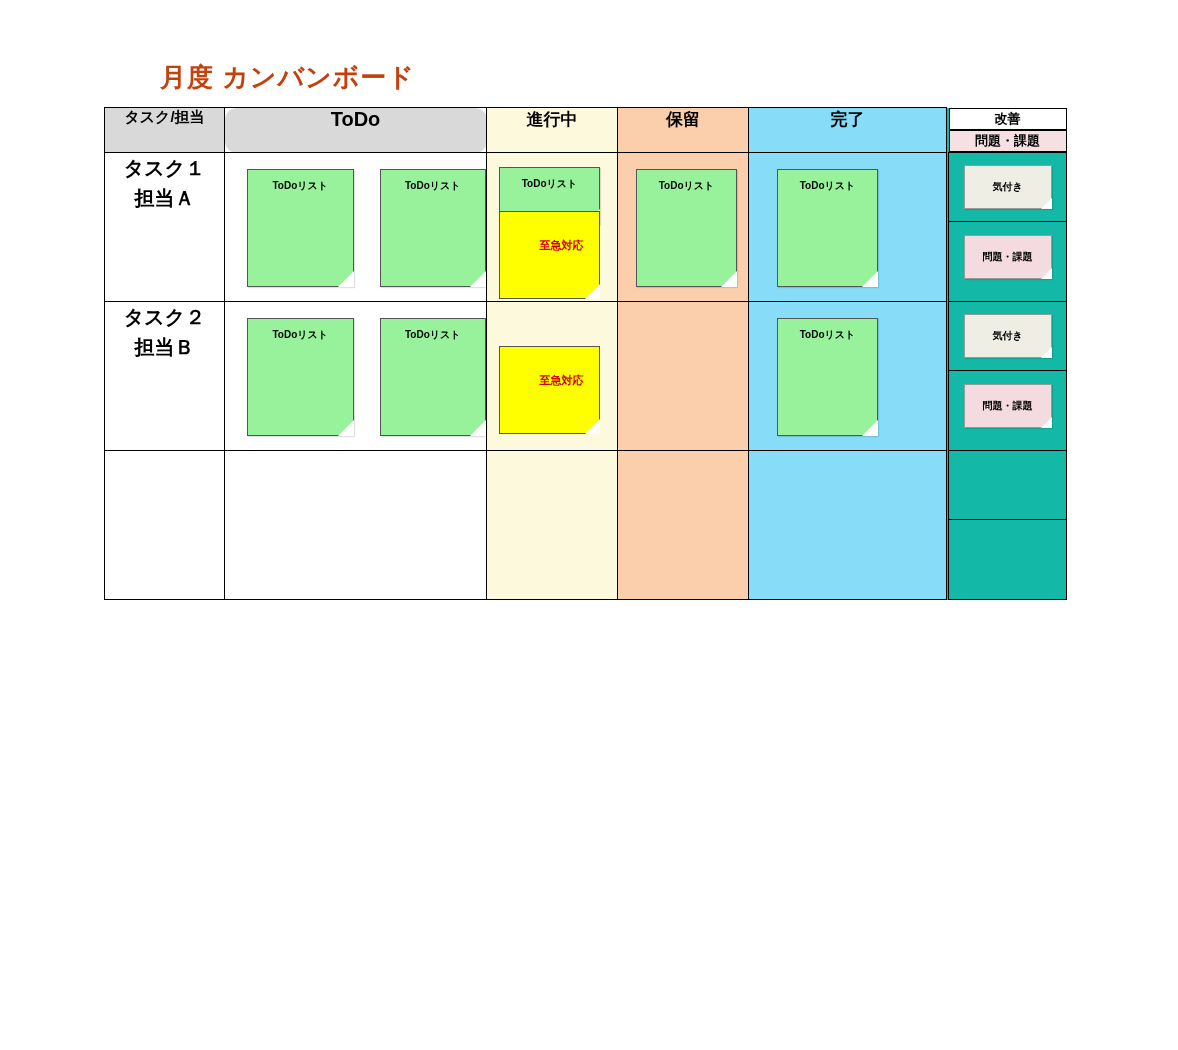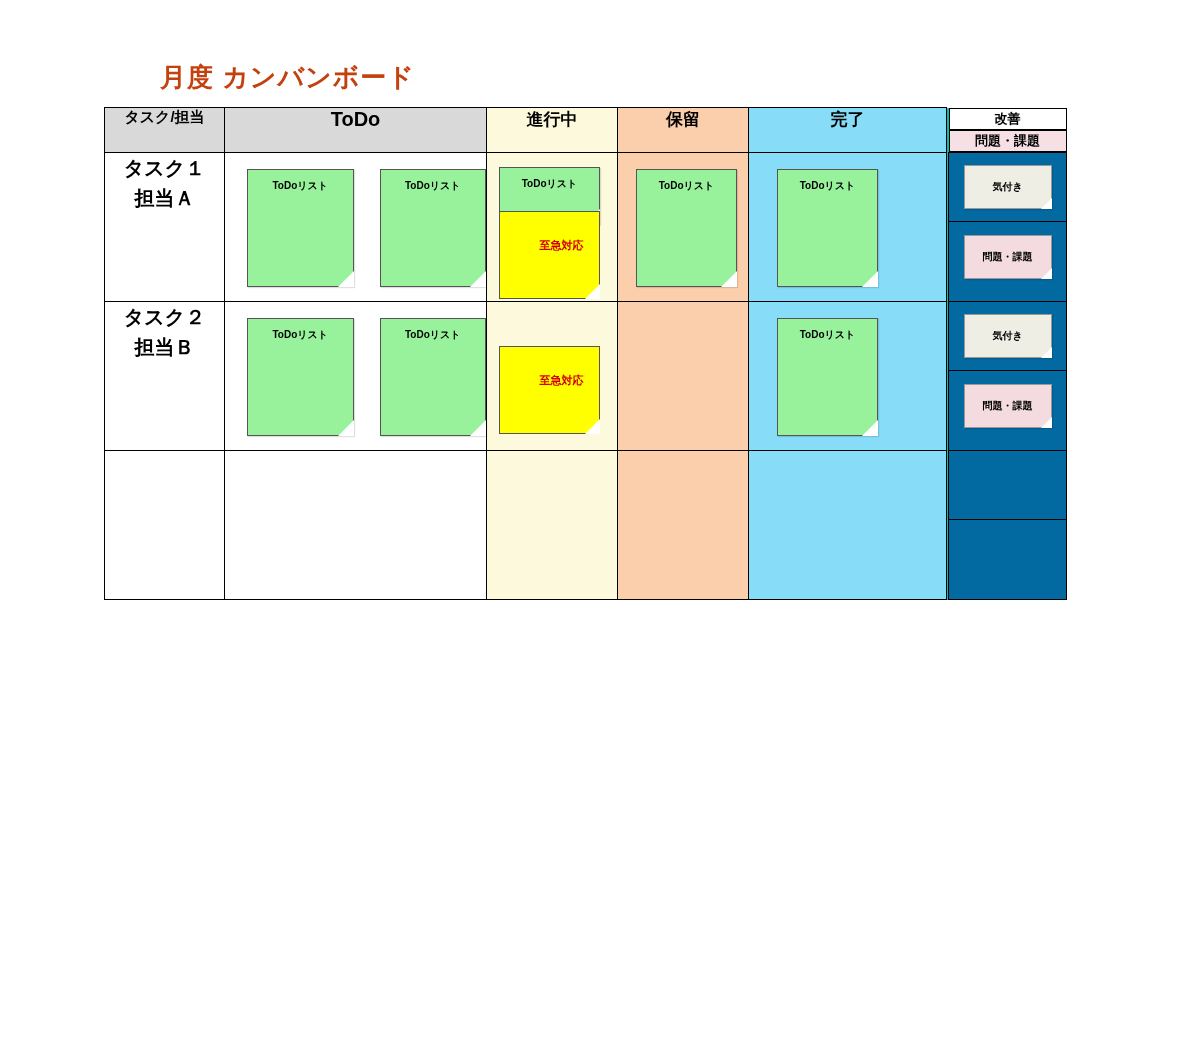--- a/index.html
+++ b/index.html
@@ -60,20 +60,21 @@
     vertical-align: middle;
     font-weight: bold;
   }
   .hdr-task {
     background: #d9d9d9;
     font-size: 15px;
   }
   .hdr-todo {
     background: #d9d9d9;
     font-size: 20px;
+    border-radius: 12px;
   }
   .hdr-prog {
     background: #fdf9dd;
     font-size: 17px;
   }
   .hdr-hold {
     background: #fbcfab;
     font-size: 17px;
   }
   .hdr-done {
@@ -106,21 +107,21 @@
     vertical-align: middle;
     font-size: 20px;
     font-weight: bold;
     line-height: 1.5;
     background: #fff;
   }
   .cell-todo { background: #ffffff; }
   .cell-prog { background: #fdf9dd; }
   .cell-hold { background: #fbcfab; }
   .cell-done { background: #87dcf7; }
-  .cell-kaizen { background: #0369a1; padding: 0; }
+  .cell-kaizen { background: #14b8a6; padding: 0; }
 
   .notes {
     display: flex;
     flex-direction: row;
     gap: 26px;
     padding: 16px 0 0 22px;
   }
   .notes.center { padding-left: 18px; }
 
   

